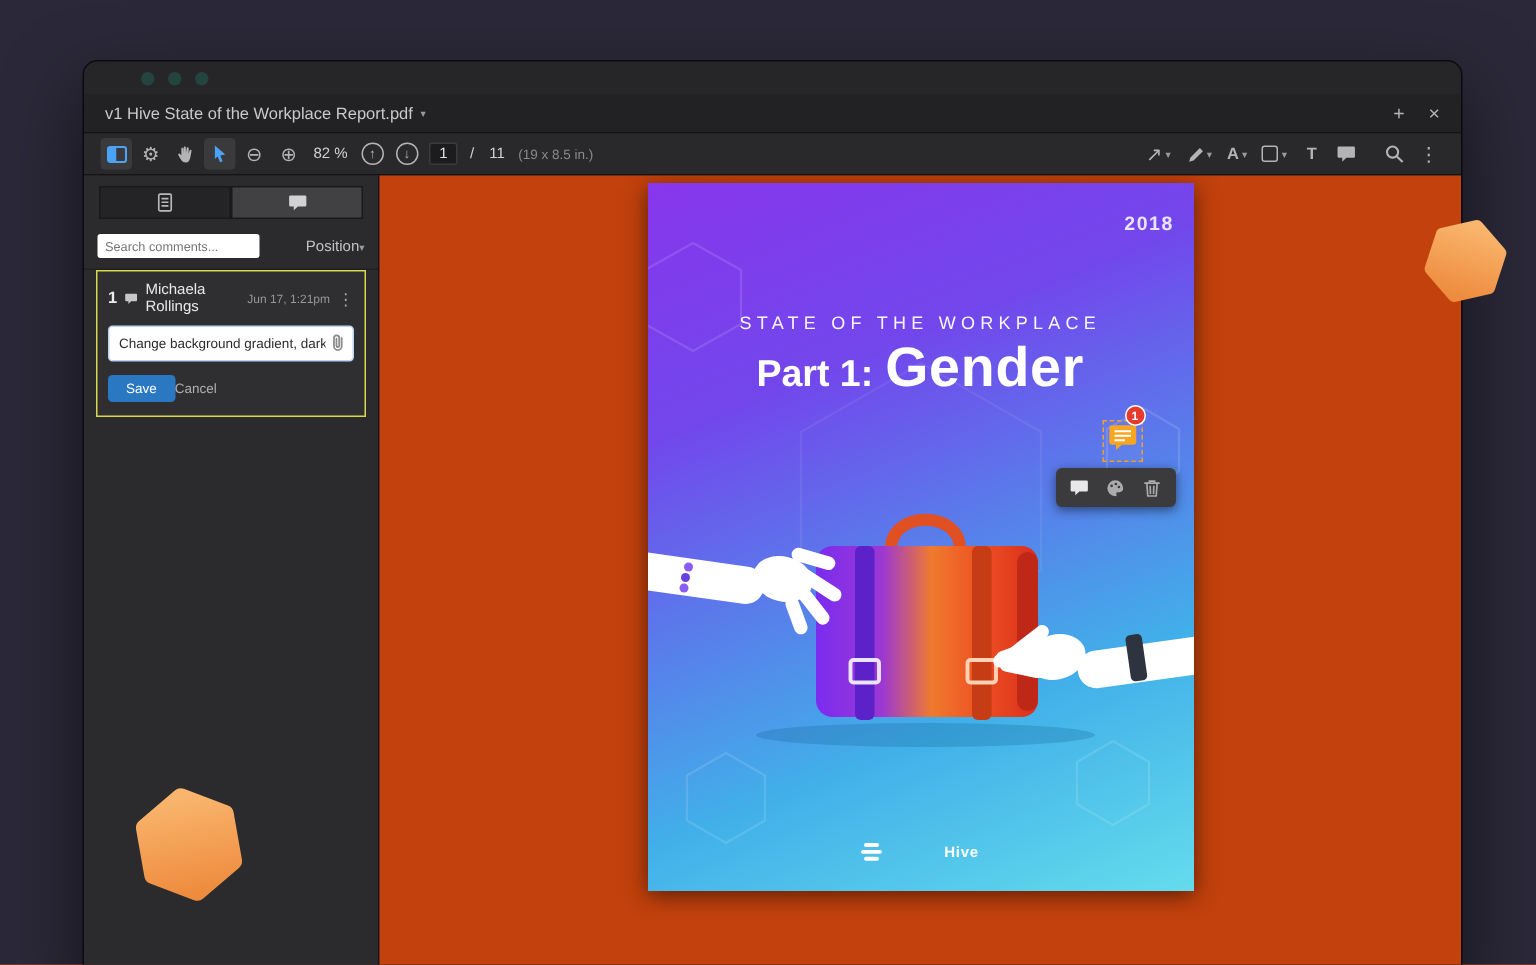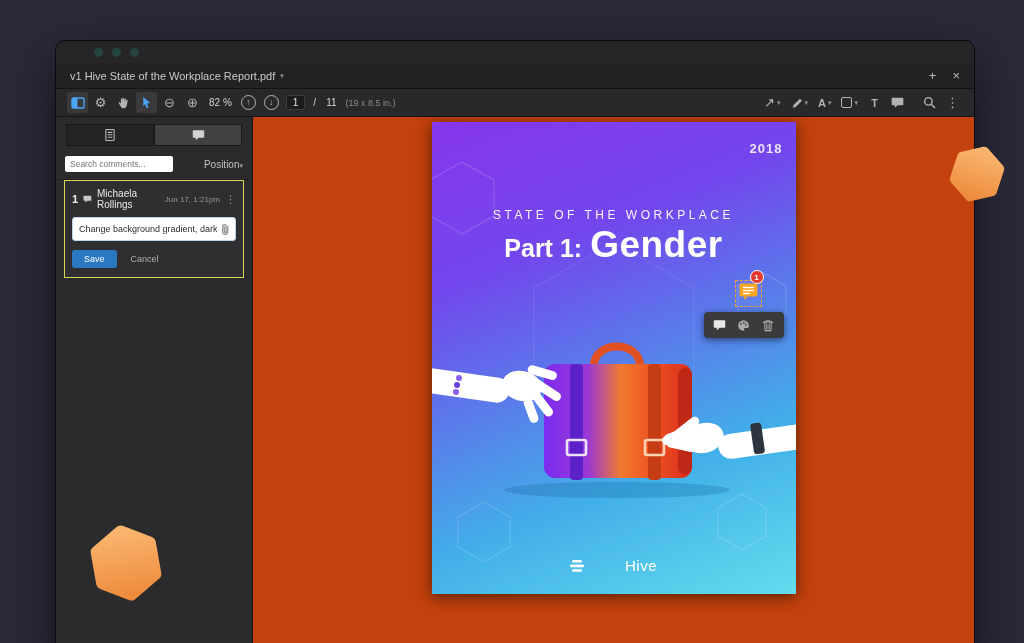--- a/index.html
+++ b/index.html
@@ -54,38 +54,38 @@
   .card { margin:0 8px; border:1px solid #d9d64f; background:#2f2f31; padding:7px 7px 9px; }
   .card-head { display:flex; align-items:center; gap:5px; }
   .cnum { font-size:11px; font-weight:bold; color:#ececee; }
   .cname { font-size:10px; font-weight:normal; color:#e8e8ea; }
   .ctime { font-size:8px; color:#97979a; white-space:nowrap; }
   .cmenu { margin-left:auto; color:#a8a8aa; font-size:11px; }
   .cinput-wrap { position:relative; margin-top:7px; }
   .cinput { width:100%; height:24px; border:1px solid #bcd4ef; border-radius:3px; background:#fff; color:#2c2c2c;
     font-size:9px; padding:0 18px 0 6px; font-family:"Liberation Sans", sans-serif; outline:none; }
   .clip { position:absolute; right:5px; top:5px; color:#8b8b8d; }
-  .card-actions { display:flex; align-items:center; gap:14px; margin-top:9px; }
+  .card-actions { display:flex; align-items:center; margin-top:9px; }
   .save-btn { background:#2a78c2; color:#fff; border:none; border-radius:3px; font-size:9px; padding:4px 12px; font-family:"Liberation Sans", sans-serif; }
   .cancel { color:#b0b0b2; font-size:9px; }
 
   
   .docarea { flex:1; background:#c2410c; position:relative; overflow:hidden; }
   .page { position:absolute; left:50%; transform:translateX(-50%); top:5px; width:364px; height:472px;
     background:linear-gradient(158deg,#8736ec 0%,#7247ec 28%,#41b0e9 72%,#64dcec 100%);
     box-shadow:0 3px 14px rgba(0,0,0,.55); overflow:hidden; }
   .deco { position:absolute; inset:0; pointer-events:none; }
   .year { position:absolute; top:19px; right:13px; font-size:13px; font-weight:bold; letter-spacing:1px; color:rgba(255,255,255,.85); }
   .kicker { position:absolute; top:86px; width:100%; text-align:center; font-size:12px; letter-spacing:3.5px; color:rgba(255,255,255,.95); }
   .ptitle { position:absolute; top:102px; width:100%; display:flex; justify-content:center; align-items:baseline; color:#fff; }
   .ptitle .pre { font-size:25px; font-weight:bold; margin-right:8px; }
   .ptitle .main { font-size:37px; font-weight:bold; letter-spacing:.5px; }
   .illus { position:absolute; top:200px; left:0; width:364px; height:180px; }
   .plogo { position:absolute; bottom:20px; width:100%; display:flex; justify-content:center; align-items:center; gap:5px; color:#fff; }
-  .plogo .txt { font-size:15px; font-weight:normal; letter-spacing:.5px;margin-left:36px; }
+  .plogo .txt { font-size:10px; font-weight:bold; letter-spacing:.5px;margin-left:36px; }
 
   
   .marker { position:absolute; left:303px; top:158px; border:1.5px dashed #f0a030; padding:2px 3px; background:rgba(255,255,255,.04); }
   .badge { position:absolute; left:318px; top:148px; width:14px; height:14px; border-radius:50%; background:#e63a2e;
     color:#fff; font-size:8px; font-weight:bold; display:flex; align-items:center; justify-content:center; border:1px solid #fff; }
   .minibar { position:absolute; left:272px; top:190px; width:80px; height:26px; background:#3b3b3e; border-radius:4px;
     box-shadow:0 2px 7px rgba(0,0,0,.5); display:flex; align-items:center; justify-content:space-around; padding:0 4px; }
   .minibtn { width:20px; height:20px; display:flex; align-items:center; justify-content:center; }
 </style>
 </head>

